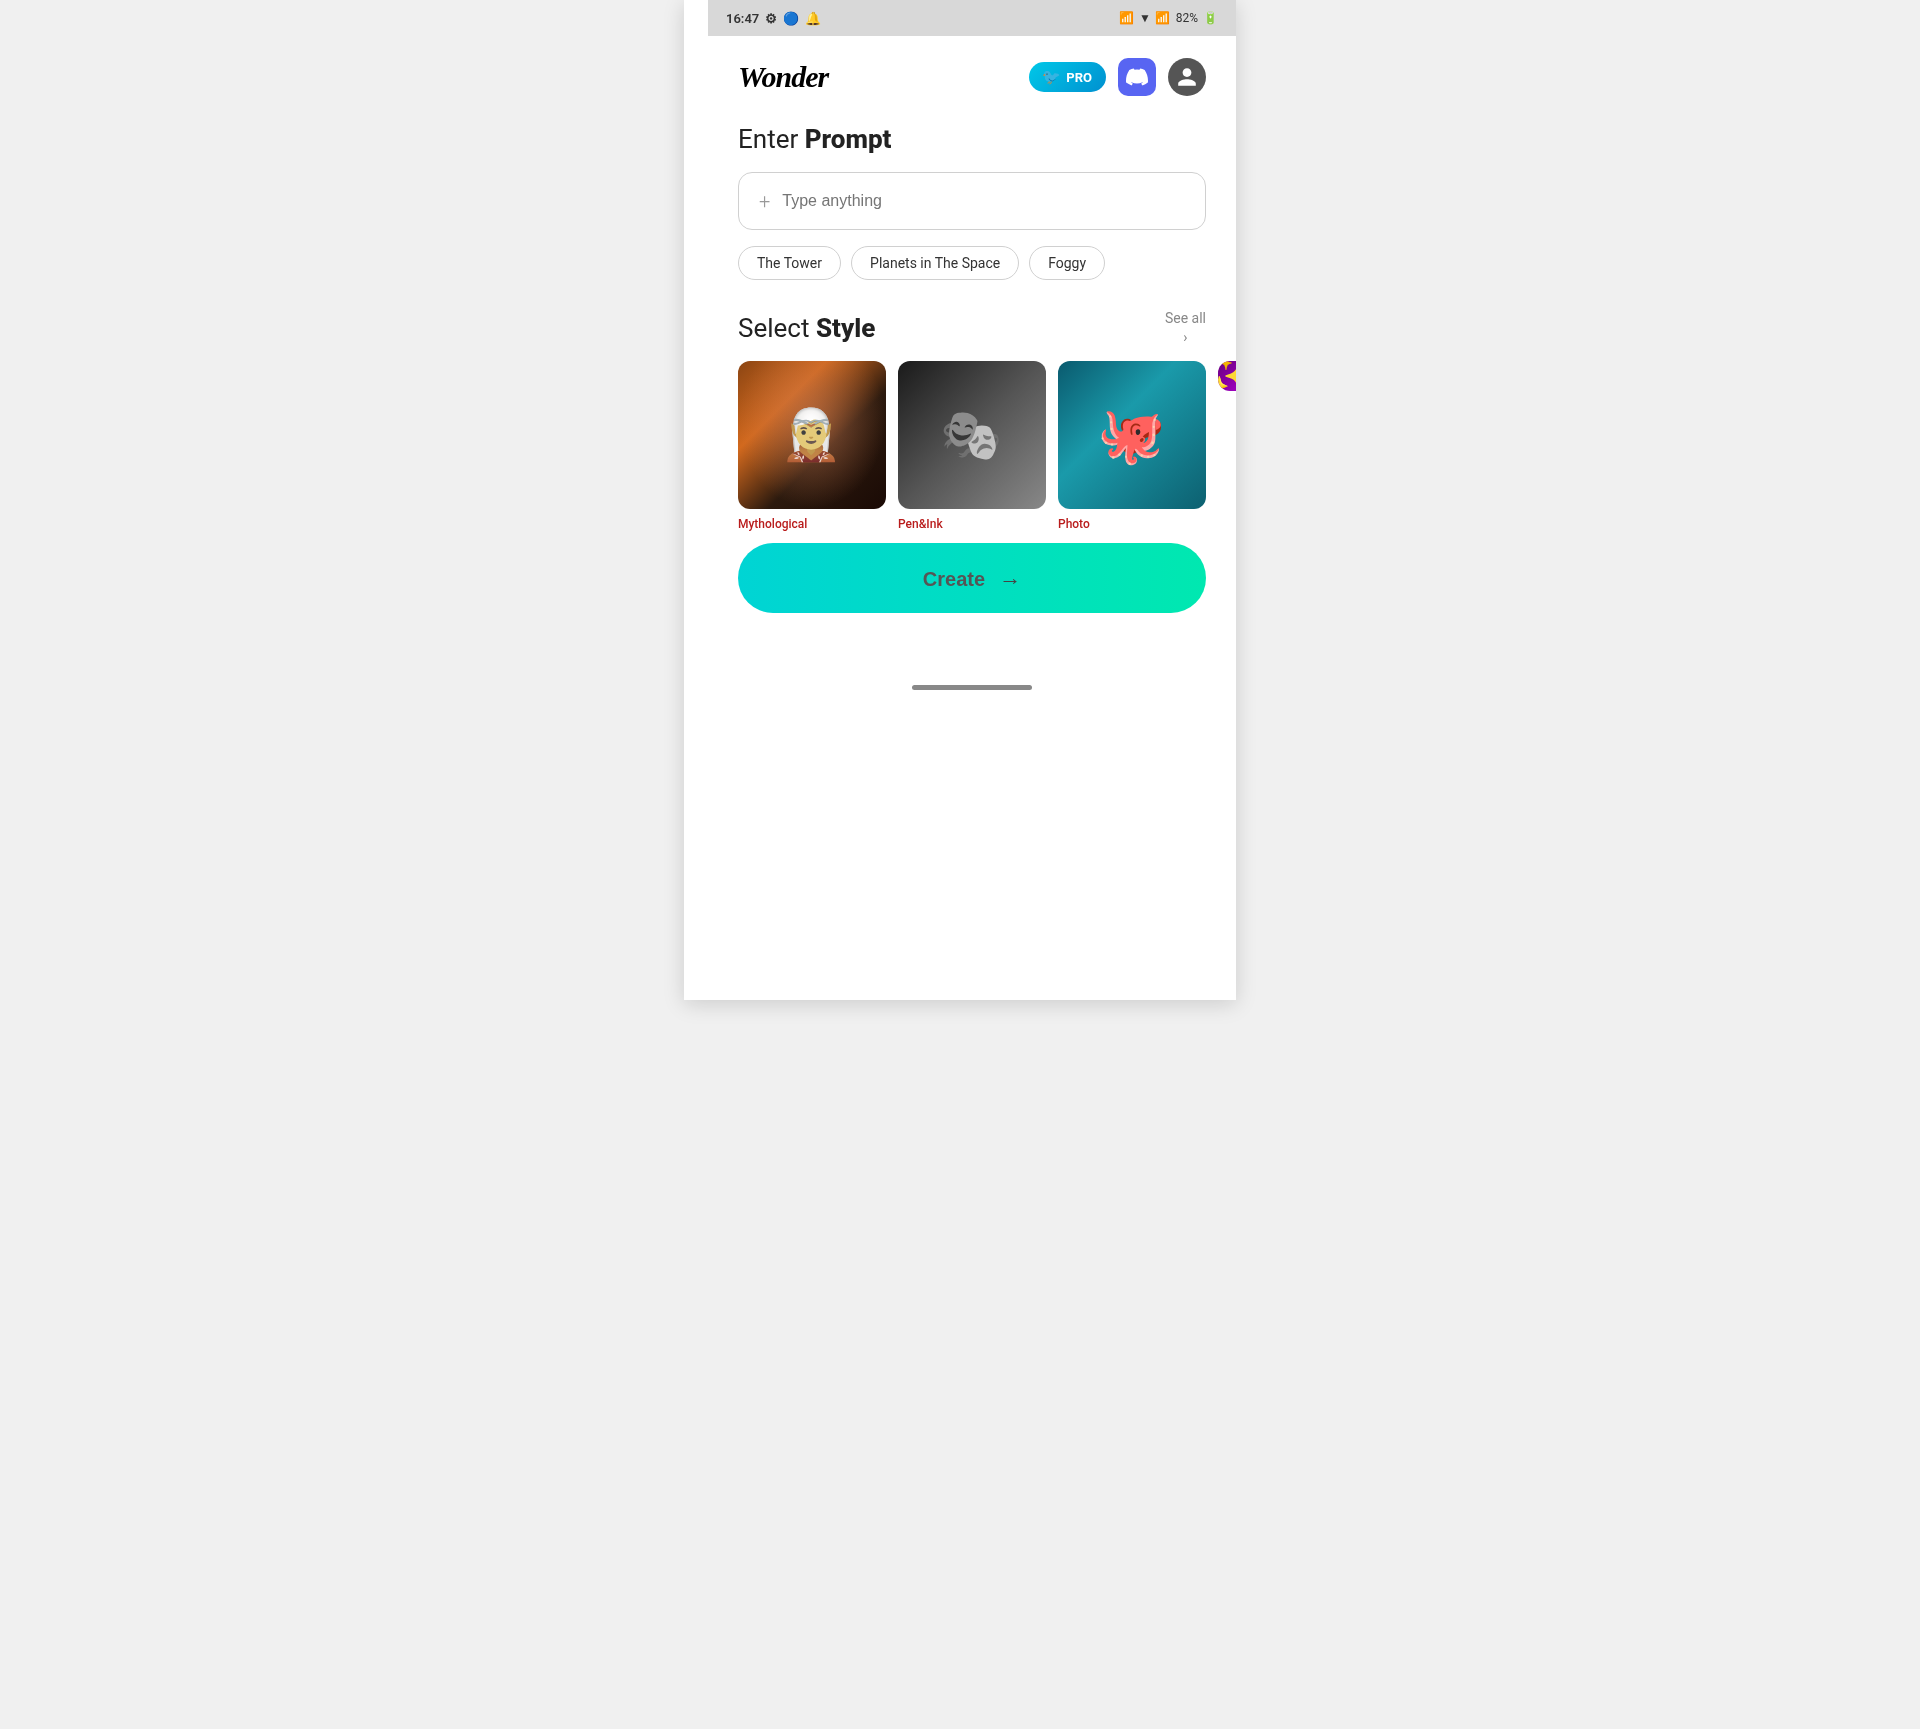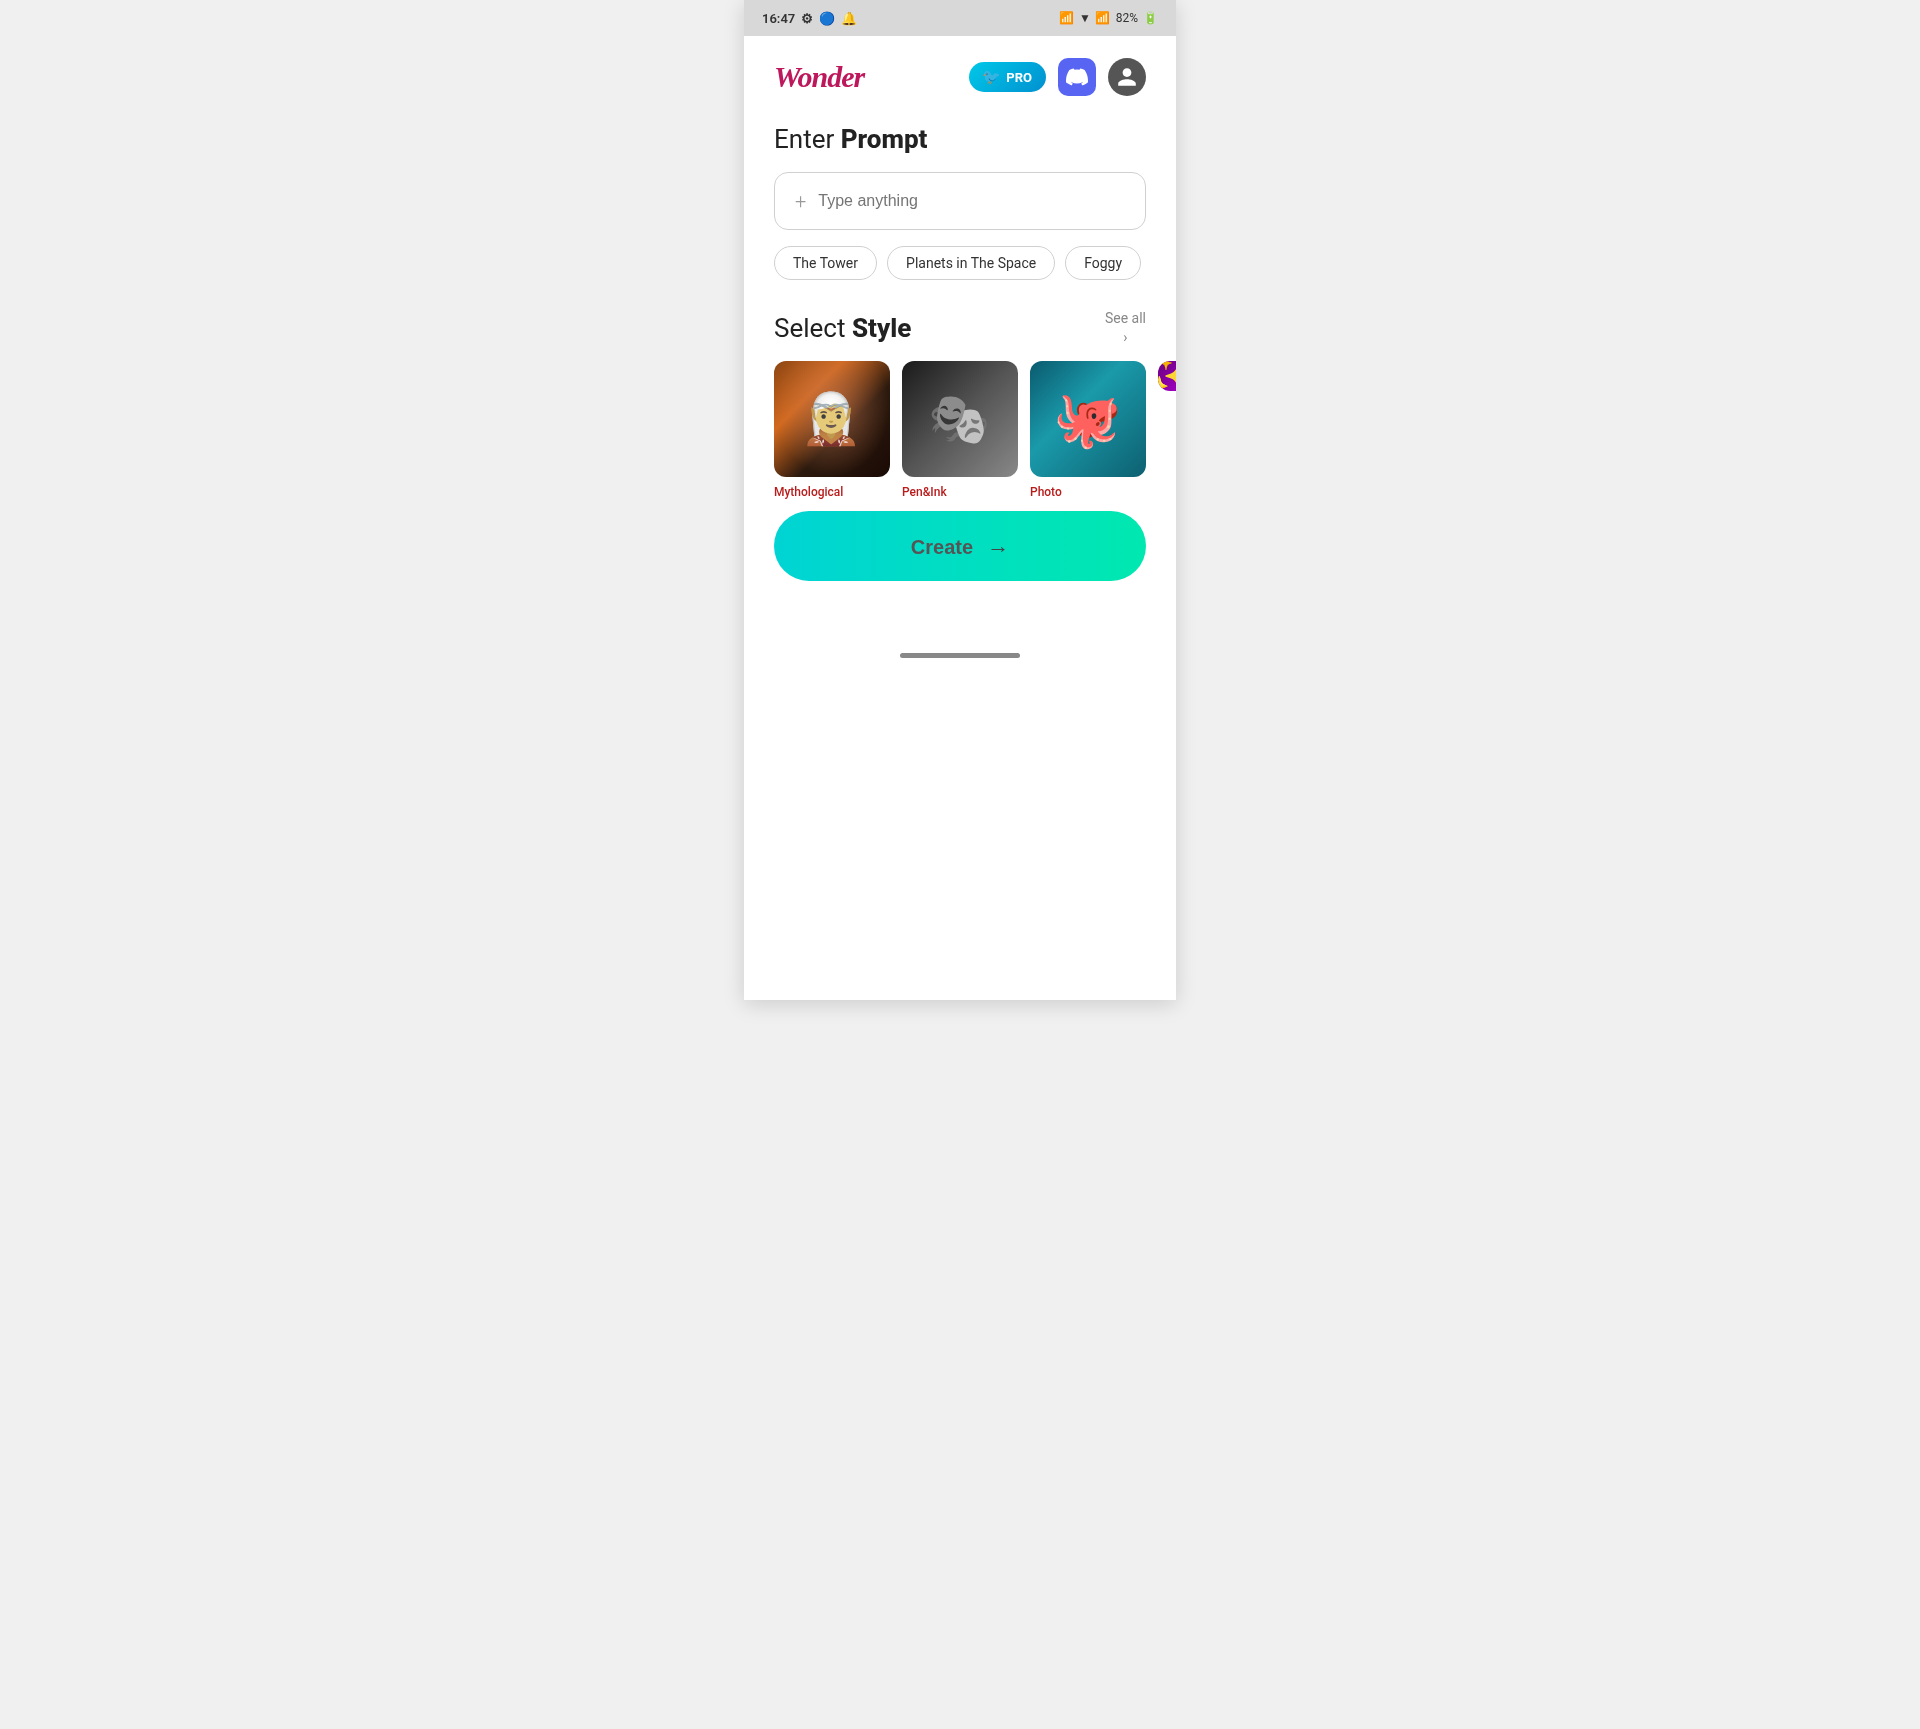--- a/index.html
+++ b/index.html
@@ -12,26 +12,27 @@
     body {
       background: #f0f0f0;
       display: flex;
       justify-content: center;
       align-items: flex-start;
       min-height: 100vh;
       font-family: -apple-system, BlinkMacSystemFont, 'Segoe UI', Roboto, sans-serif;
     }
 
     .phone-container {
-      width: 432px;
+      width: 552px;
       min-height: 1000px;
       background: #ffffff;
       position: relative;
       overflow: hidden;
       box-shadow: 0 4px 20px rgba(0,0,0,0.15);
+      padding-left: 24px;
     }
 
     
     .status-bar {
       background: #d8d8d8;
       height: 36px;
       display: flex;
       align-items: center;
       justify-content: space-between;
       padding: 0 18px;
@@ -62,21 +63,21 @@
       display: flex;
       align-items: center;
       justify-content: space-between;
       padding: 22px 30px 18px 30px;
       background: #fff;
     }
 
     .logo {
       font-size: 30px;
       font-weight: 800;
-      color: #be185d;
+      color: #000000;
       font-family: Georgia, serif;
       letter-spacing: -1px;
     }
 
     .logo span {
       font-style: italic;
     }
 
     .header-actions {
       display: flex;

